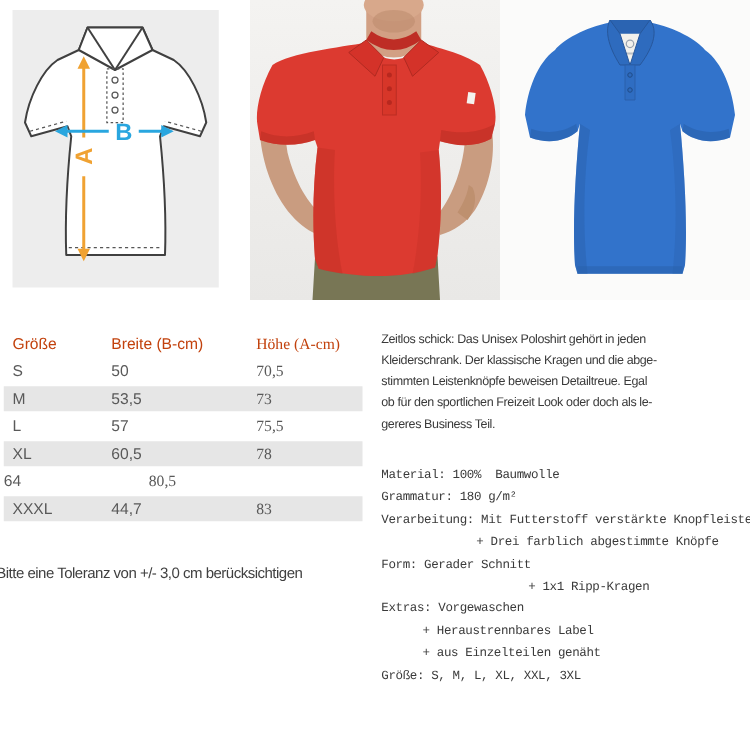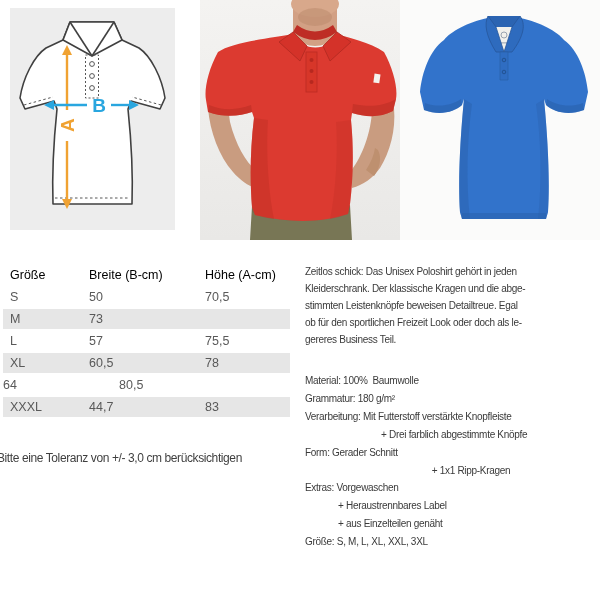--- a/index.html
+++ b/index.html
@@ -14,33 +14,33 @@
   .photo-model{position:absolute;left:200px;top:0;width:200px;height:240px;}
   .photo-flat{position:absolute;left:400px;top:0;width:200px;height:240px;}
   .diagram-box svg,.photo-model svg,.photo-flat svg{display:block;}
 
   
   .size-table{position:absolute;left:3px;top:265px;width:287px;font-size:12.5px;color:#595959;}
   .t-row{display:flex;height:20px;line-height:20px;margin-bottom:2px;}
   .t-row.alt{background:#E6E6E6;}
   .t-row .c1{width:79px;padding-left:7px;}
   .t-row .c2{width:116px;}
-  .t-row .c3{flex:1;}
-  .t-head{color:#000000;}
+  .t-row .c3{flex:1;font-family:Liberation Serif, serif;}
+  .t-head{color:#c2410c;}
 
   .tolerance-note{
     position:absolute;left:-3px;top:451px;font-size:12px;letter-spacing:-0.4px;color:#3F3F3F;
     white-space:pre;
   }
 
   
   .description{position:absolute;left:305px;top:263px;width:295px;color:#3A3A3A;
     font-size:10px;letter-spacing:-0.3px;}
   .intro div{white-space:pre;line-height:17px;}
-  .specs{margin-top:24px;}
+  .specs{margin-top:24px;font-family:Liberation Mono, monospace;}
   .specs div{white-space:pre;line-height:17.9px;}
   .ind-a{padding-left:76px;}
   .ind-b{padding-left:37px;text-align:center;}
   .ind-c{padding-left:33px;}
 </style>
 </head>
 <body>
 
 <div class="stage">
 
@@ -180,20 +180,21 @@
       <div class="c2">Breite (B-cm)</div>
       <div class="c3">Höhe (A-cm)</div>
     </div>
     <div class="t-row">
       <div class="c1">S</div>
       <div class="c2">50</div>
       <div class="c3">70,5</div>
     </div>
     <div class="t-row alt">
       <div class="c1">M</div>
+      <div class="c2">53,5</div>
       <div class="c3">73</div>
     </div>
     <div class="t-row">
       <div class="c1">L</div>
       <div class="c2">57</div>
       <div class="c3">75,5</div>
     </div>
     <div class="t-row alt">
       <div class="c1">XL</div>
       <div class="c2">60,5</div>

